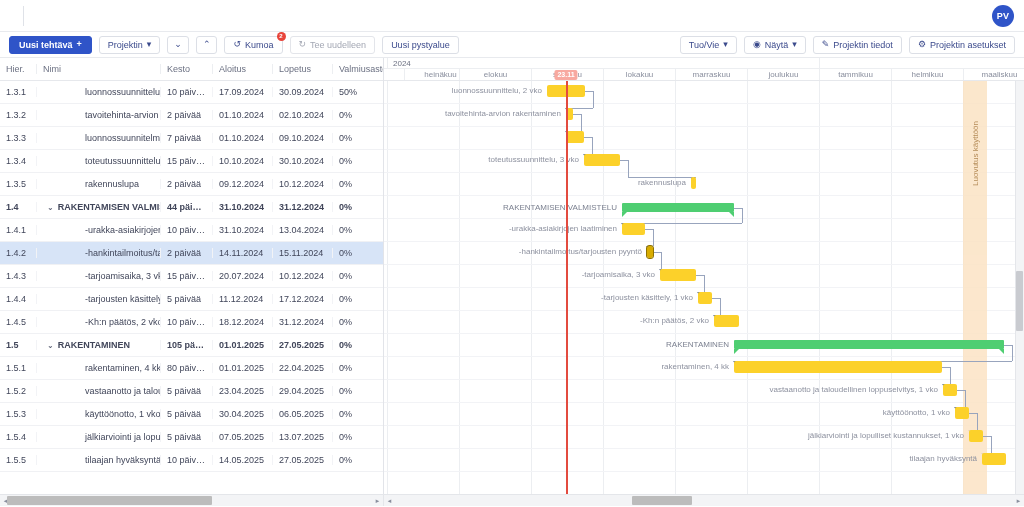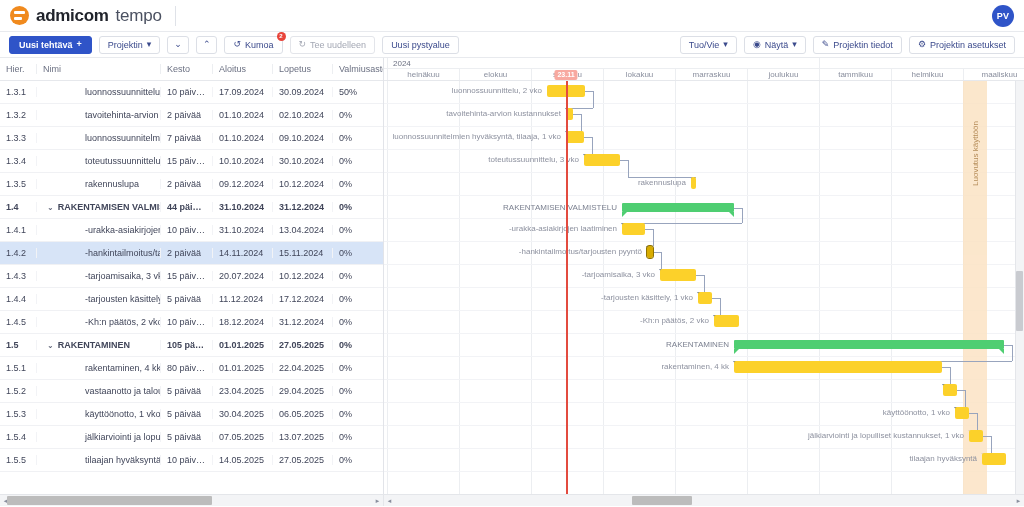--- a/index.html
+++ b/index.html
@@ -281,25 +281,20 @@
   }
   .vscroll .thumb {
     position: absolute; right: 1px; width: 7px;
     background: #c9cbd0; border-radius: 1px;
   }
 </style>
 </head>
 <body>
 
 <div class="app-header">
-  <div class="brand">
-    <span class="brand-mark"></span>
-    <span class="brand-admicom">admicom</span>
-    <span class="brand-tempo">tempo</span>
-  </div>
   <div class="hdr-sep"></div>
   <div class="hdr-spacer"></div>
   <div class="avatar">PV</div>
 </div>
 
 <div class="toolbar">
   <button class="tb-btn primary">
     <span>Uusi tehtävä</span>
     <span class="ic">+</span>
   </button>
@@ -570,21 +565,21 @@
   </div>
 
   <div class="gantt-pane">
     <div class="gantt-head">
       <div class="year-row" id="year-row">
         <span class="year-lbl" id="year-lbl" style="left: 5px;">2024</span>
       <div class="vline" style="left: 3px; height: 11px; top: 0px;"></div>
           <div class="vline" style="left: 435px; height: 11px; top: 0px;"></div>
         </div>
       <div class="month-row" id="month-row">
-          <div class="month-cell" style="left: 3px; width: 72px;">heinäkuu</div>
+          <div class="month-cell" style="left: 20px; width: 72px;">heinäkuu</div>
           <div class="month-cell" style="left: 75px; width: 72px;">elokuu</div>
           <div class="month-cell" style="left: 147px; width: 72px;">syyskuu</div>
           <div class="month-cell" style="left: 219px; width: 72px;">lokakuu</div>
           <div class="month-cell" style="left: 291px; width: 72px;">marraskuu</div>
           <div class="month-cell" style="left: 363px; width: 72px;">joulukuu</div>
           <div class="month-cell" style="left: 435px; width: 72px;">tammikuu</div>
           <div class="month-cell" style="left: 507px; width: 72px;">helmikuu</div>
           <div class="month-cell" style="left: 579px; width: 72px;">maaliskuu</div>
         </div>
       <div class="today-chip" id="today-chip" style="left: 182px;">23.11</div>
@@ -701,23 +696,22 @@
         <div class="arrow-d" style="left: 584px; top: 349px;"></div>
         <div class="link">
           <i style="left:599px;top:355px;width:8px;height:1px;"></i>
           <i style="left:607px;top:355px;width:1px;height:17px;"></i>
           <i style="left:600px;top:372px;width:7px;height:1px;"></i>
         </div>
         <div class="arrow-d" style="left: 597px; top: 372px;"></div>
         <div class="bar" style="left: 163px; width: 38px; top: 4px;"></div>
         <div class="bar-lbl" style="left: 163px; top: 4px;">luonnossuunnittelu, 2 vko</div>
         <div class="bar" style="left: 182px; width: 7px; top: 27px;"></div>
-        <div class="bar-lbl" style="left: 182px; top: 27px;">tavoitehinta-arvion kustannukset</div>
+        <div class="bar-lbl" style="left: 182px; top: 27px;">tavoitehinta-arvion rakentaminen</div>
         <div class="bar" style="left: 182px; width: 18px; top: 50px;"></div>
-        <div class="bar-lbl" style="left: 182px; top: 50px;">luonnossuunnitelmien hyväksyntä, tilaaja, 1 vko</div>
         <div class="bar" style="left: 200px; width: 36px; top: 73px;"></div>
         <div class="bar-lbl" style="left: 200px; top: 73px;">toteutussuunnittelu, 3 vko</div>
         <div class="bar" style="left: 307px; width: 5px; top: 96px;"></div>
         <div class="bar-lbl" style="left: 307px; top: 96px;">rakennuslupa</div>
         <div class="bar summary" style="left: 238px; width: 112px; top: 122px;"></div>
         <div class="bar-lbl summary-lbl" style="left: 238px; top: 121px;">RAKENTAMISEN VALMISTELU</div>
         <div class="bar" style="left: 238px; width: 23px; top: 142px;"></div>
         <div class="bar-lbl" style="left: 238px; top: 142px;">-urakka-asiakirjojen laatiminen</div>
         <div class="bar selected" style="left: 263px; width: 6px; top: 165px;"></div>
         <div class="bar-lbl" style="left: 263px; top: 165px;">-hankintailmoitus/tarjousten pyyntö</div>
@@ -725,20 +719,21 @@
         <div class="bar-lbl" style="left: 276px; top: 188px;">-tarjoamisaika, 3 vko</div>
         <div class="bar" style="left: 314px; width: 14px; top: 211px;"></div>
         <div class="bar-lbl" style="left: 314px; top: 211px;">-tarjousten käsittely, 1 vko</div>
         <div class="bar" style="left: 330px; width: 25px; top: 234px;"></div>
         <div class="bar-lbl" style="left: 330px; top: 234px;">-Kh:n päätös, 2 vko</div>
         <div class="bar summary" style="left: 350px; width: 270px; top: 259px;"></div>
         <div class="bar-lbl summary-lbl" style="left: 350px; top: 258px;">RAKENTAMINEN</div>
         <div class="bar" style="left: 350px; width: 208px; top: 280px;"></div>
         <div class="bar-lbl" style="left: 350px; top: 280px;">rakentaminen, 4 kk</div>
         <div class="bar" style="left: 559px; width: 14px; top: 303px;"></div>
+        <div class="bar-lbl" style="left: 559px; top: 303px;">vastaanotto ja taloudellinen loppuselvitys, 1 vko</div>
         <div class="bar" style="left: 571px; width: 14px; top: 326px;"></div>
         <div class="bar-lbl" style="left: 571px; top: 326px;">käyttöönotto, 1 vko</div>
         <div class="bar" style="left: 585px; width: 14px; top: 349px;"></div>
         <div class="bar-lbl" style="left: 585px; top: 349px;">jälkiarviointi ja lopulliset kustannukset, 1 vko</div>
         <div class="bar" style="left: 598px; width: 24px; top: 372px;"></div>
         <div class="bar-lbl" style="left: 598px; top: 372px;">tilaajan hyväksyntä</div>
       </div>
     <div class="vscroll">
       <div class="thumb" style="top:190px;height:60px;"></div>
     </div>

